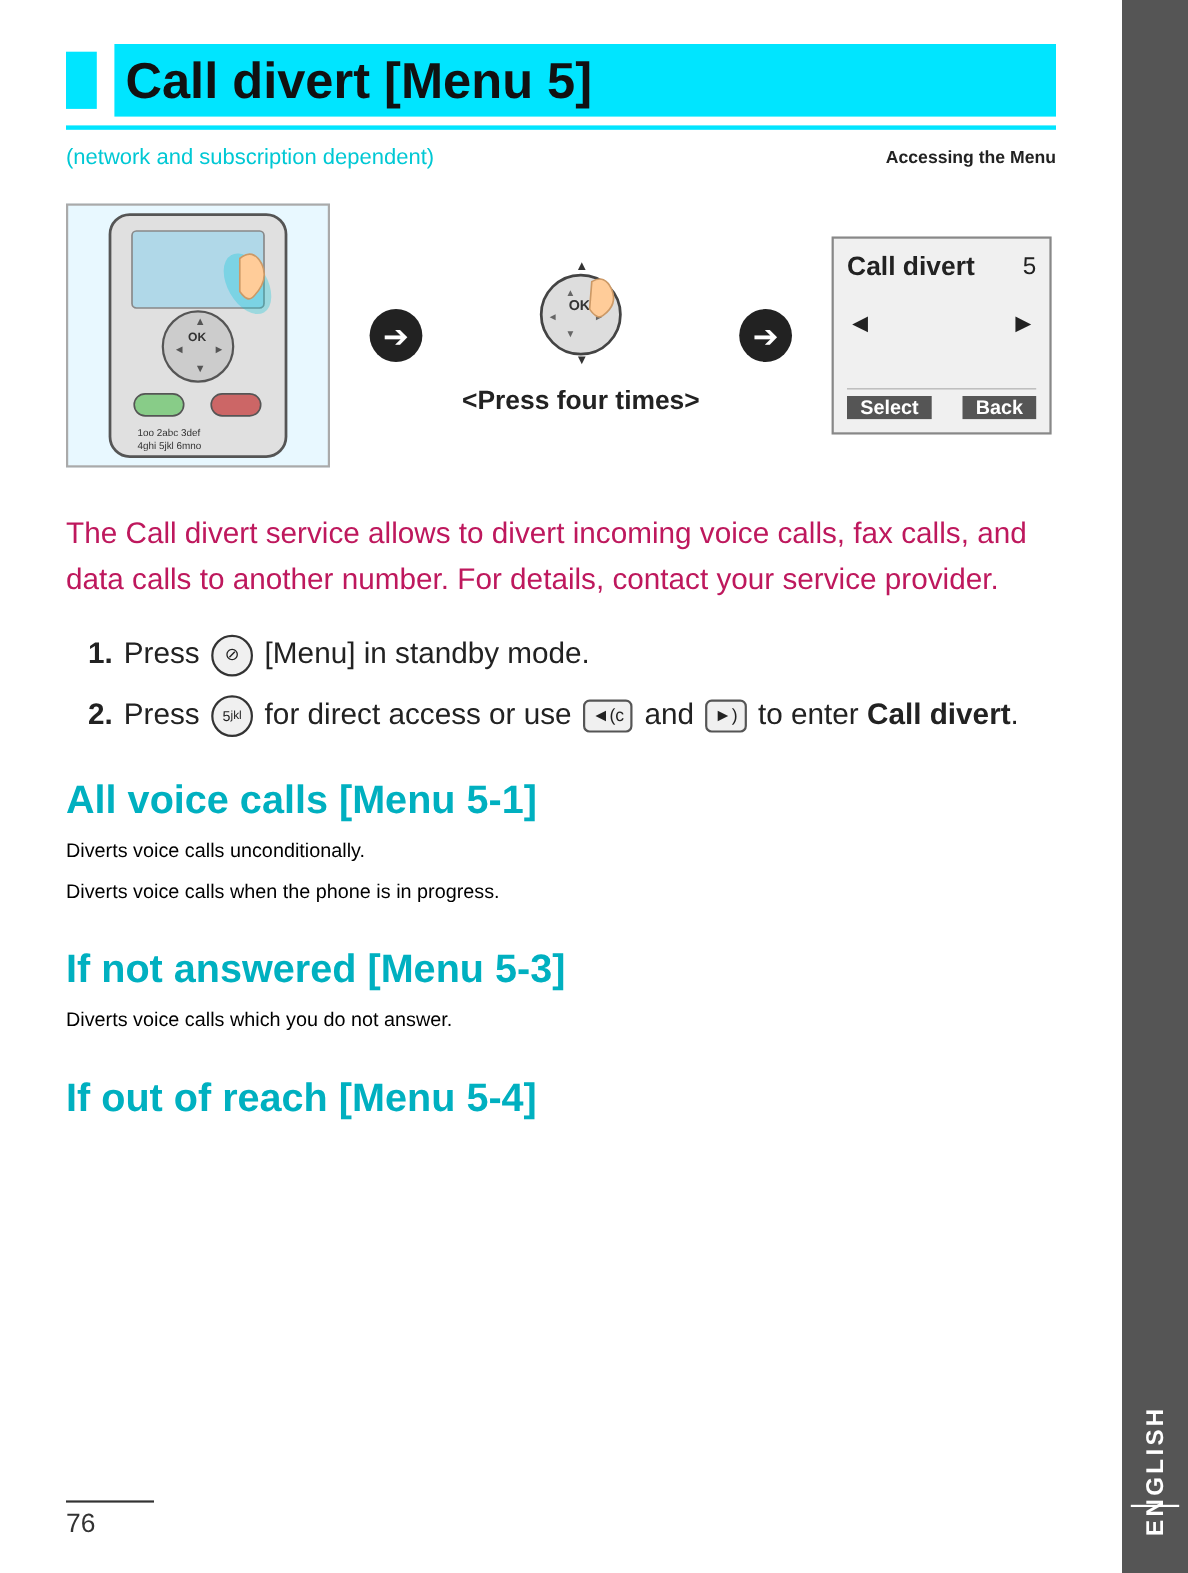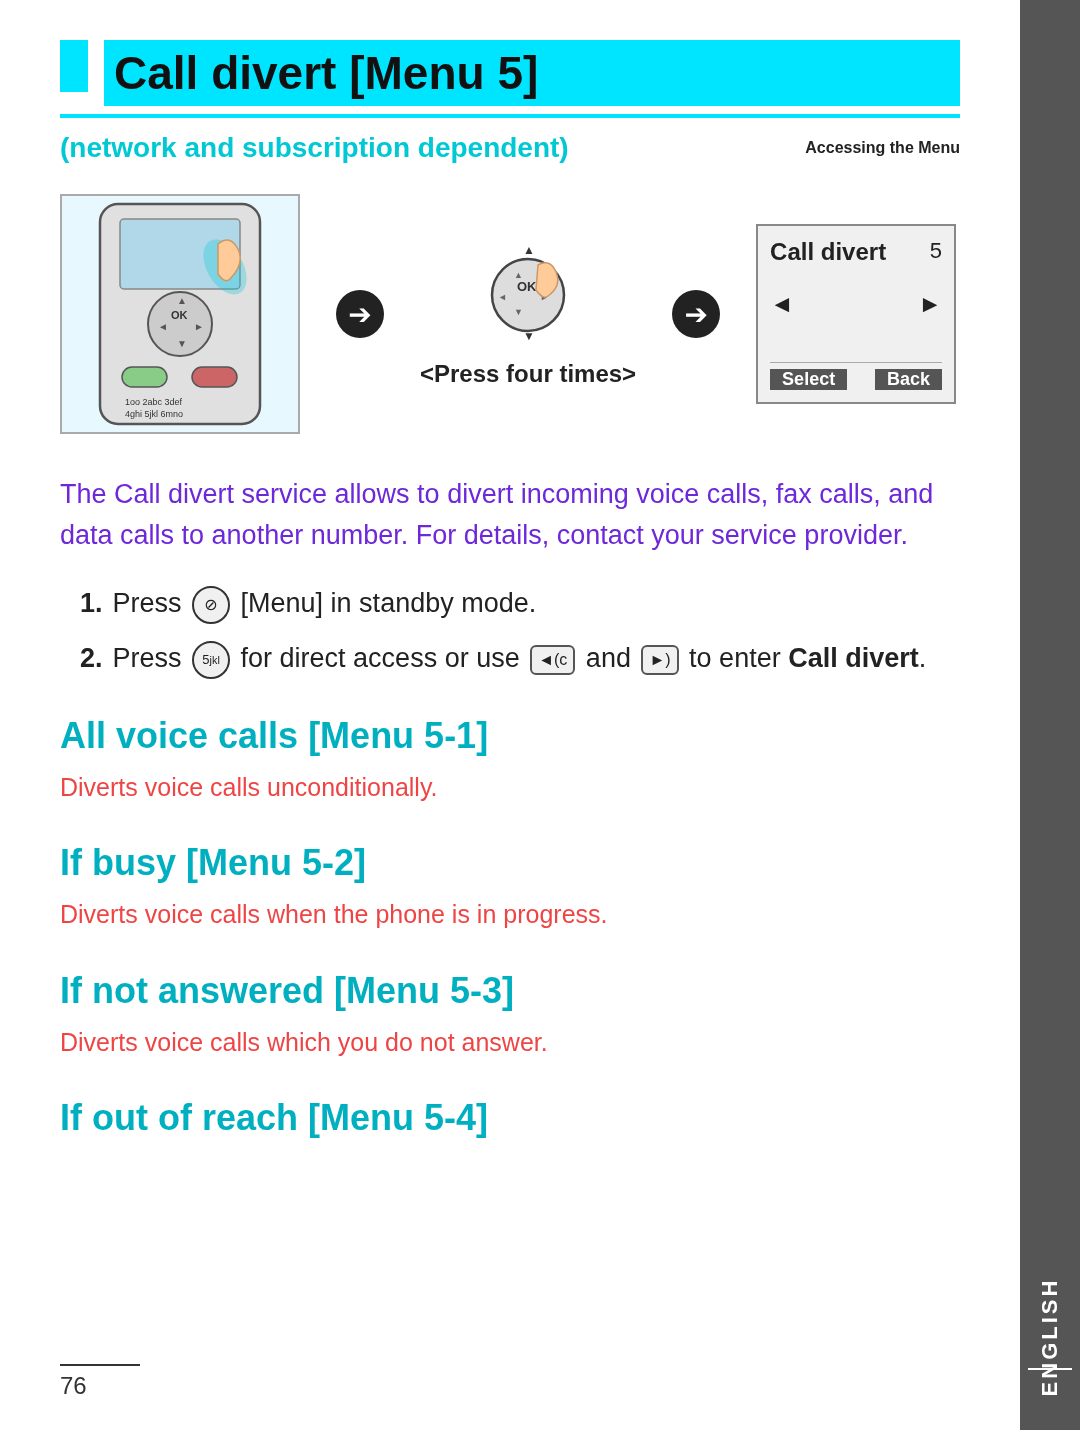--- a/index.html
+++ b/index.html
@@ -56,21 +56,21 @@
       position: relative;
     }
 
     
     .page-header {
       margin-bottom: 30px;
     }
 
     .title-bar {
       display: flex;
-      align-items: flex-start;
+      align-items: center;
       margin-bottom: 8px;
       border-radius: 21px;
     }
 
     .title-accent {
       width: 28px;
       height: 52px;
       background: #00e5ff;
       margin-right: 16px;
       flex-shrink: 0;
@@ -92,22 +92,22 @@
     }
 
     .subtitle-row {
       display: flex;
       justify-content: space-between;
       align-items: center;
       margin-top: 14px;
     }
 
     .subtitle {
-      font-size: 28px;
-      font-weight: bold;
+      font-size: 20px;
+      font-weight: normal;
       color: #00c8d4;
     }
 
     .accessing-menu {
       font-size: 16px;
       font-weight: bold;
       color: #222;
     }
 
     
@@ -193,21 +193,21 @@
       background: #555;
       color: white;
       padding: 0 12px;
       font-weight: bold;
     }
 
     
     .body-text {
       font-size: 27px;
       line-height: 1.5;
-      color: #6d28d9;
+      color: #be185d;
       margin-bottom: 28px;
     }
 
     
     .numbered-list {
       margin: 0 0 28px 20px;
     }
 
     .list-item {
       font-size: 27px;
@@ -225,22 +225,22 @@
 
     
     .section-heading {
       font-size: 36px;
       font-weight: bold;
       color: #00b0c0;
       margin: 36px 0 12px 0;
     }
 
     .section-body {
-      font-size: 25px;
-      color: #ef4444;
+      font-size: 18px;
+      color: #000000;
       line-height: 1.5;
       margin-bottom: 10px;
     }
 
     
     .inline-icon {
       display: inline-flex;
       align-items: center;
       justify-content: center;
       width: 38px;
@@ -415,21 +415,20 @@
     </div>
 
     <div>
 
       <div>
         <div class="section-heading">All voice calls [Menu 5-1]</div>
         <div class="section-body">Diverts voice calls unconditionally.</div>
       </div>
 
       <div>
-        <div class="section-heading">If busy [Menu 5-2]</div>
         <div class="section-body">Diverts voice calls when the phone is in progress.</div>
       </div>
 
       <div>
         <div class="section-heading">If not answered [Menu 5-3]</div>
         <div class="section-body">Diverts voice calls which you do not answer.</div>
       </div>
 
       <div>
         <div class="section-heading">If out of reach [Menu 5-4]</div>

